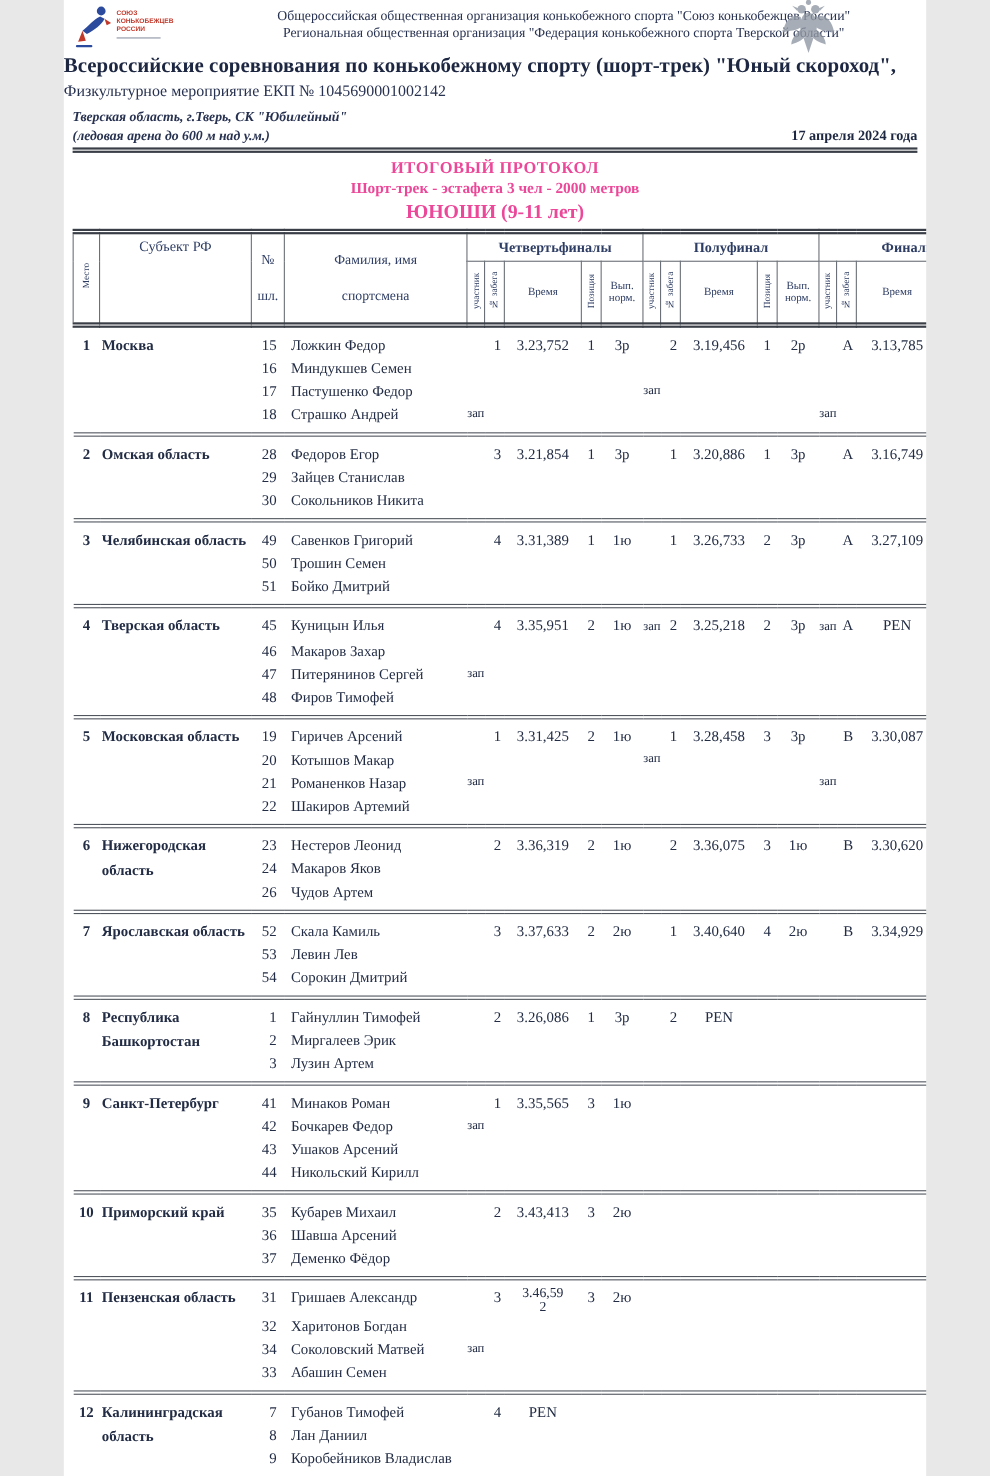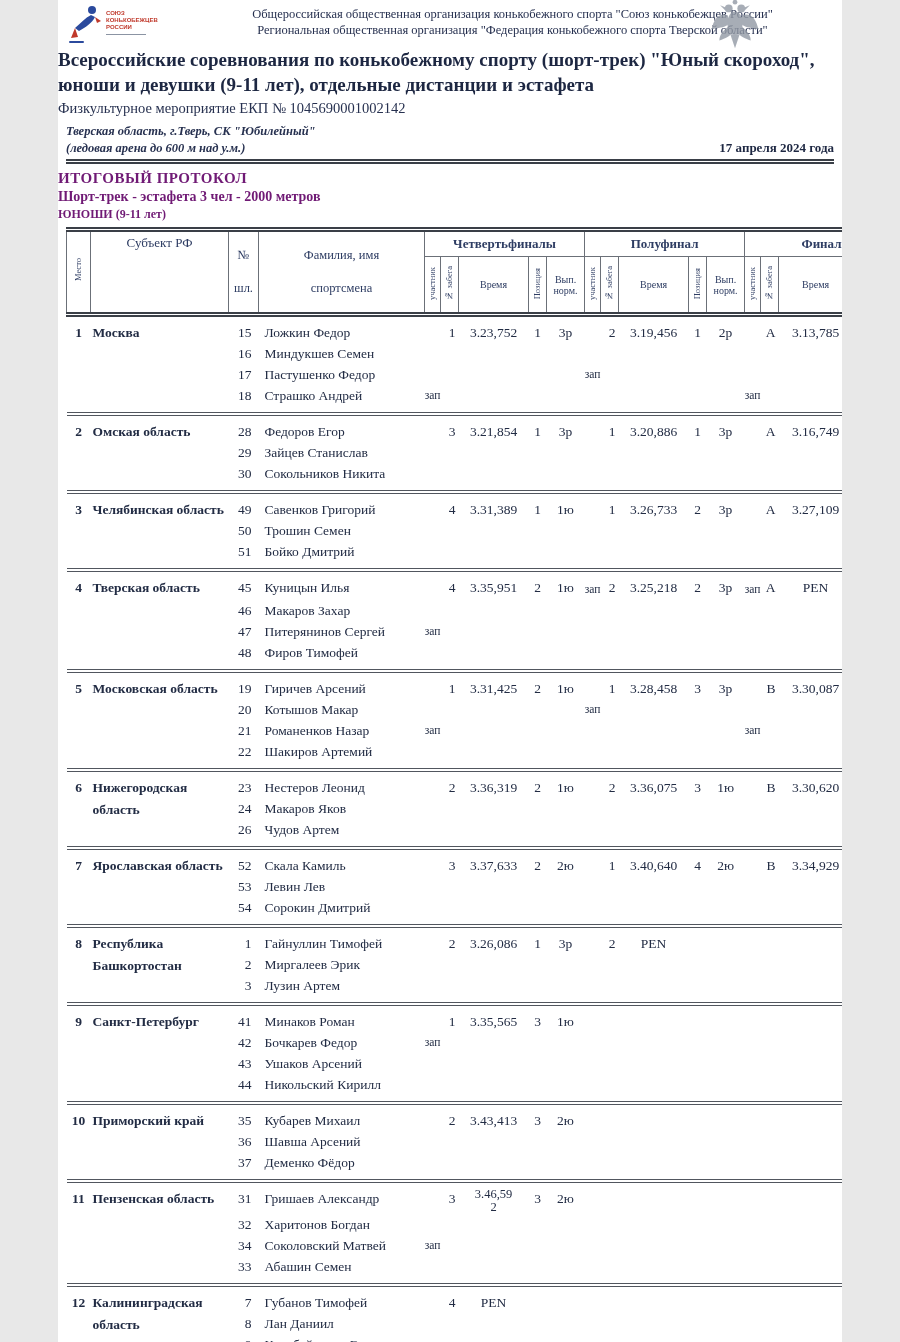--- a/index.html
+++ b/index.html
@@ -27,24 +27,24 @@
   .subtitle{text-align:left;font-size:14.5px;margin-top:3px;color:#273150;}
   .venue-row{
     display:flex;justify-content:space-between;align-items:flex-end;
     margin:6px 8px 0 8px;
     border-bottom:5px double #3a3f47;
     padding-bottom:2px;
   }
   .venue-left{font-size:12.5px;font-weight:bold;font-style:italic;line-height:17px;color:#273150;}
   .venue-date{font-size:13px;font-weight:bold;color:#1d2742;padding-bottom:1px;}
   
-  .protocol{text-align:left;margin-top:6px;color:#701a75;}
+  .protocol{text-align:center;margin-top:6px;color:#ec4899;}
   .protocol .p1{font-size:15px;font-weight:bold;letter-spacing:.5px;}
   .protocol .p2{font-size:14px;font-weight:bold;margin-top:2px;}
-  .protocol .p3{font-size:12px;font-weight:bold;margin-top:2px;}
+  .protocol .p3{font-size:18px;font-weight:bold;margin-top:2px;}
   
   table.results{
     margin:5px 8px 0 8px;
     border-collapse:collapse;
     table-layout:fixed;
     width:884px;
     border-bottom:4px double #51565e;
   }
   thead{
     border-top:5px double #3a3f47;
@@ -140,21 +140,20 @@
     </span>
 
     <div class="org-lines">
       <div>Общероссийская общественная организация конькобежного спорта "Союз конькобежцев России"</div>
       <div>Региональная общественная организация "Федерация конькобежного спорта Тверской области"</div>
     </div>
   </div>
 
   <div class="title">
     <div>Всероссийские соревнования по конькобежному спорту (шорт-трек) "Юный скороход",</div>
-    <div>юноши и девушки (9-11 лет), отдельные дистанции и эстафета</div>
   </div>
   <div class="subtitle">Физкультурное мероприятие ЕКП № 1045690001002142</div>
 
   <div class="venue-row">
     <div class="venue-left">
       <div>Тверская область, г.Тверь, СК "Юбилейный"</div>
       <div>(ледовая арена до 600 м над у.м.)</div>
     </div>
     <div class="venue-date">17 апреля 2024 года</div>
   </div>

